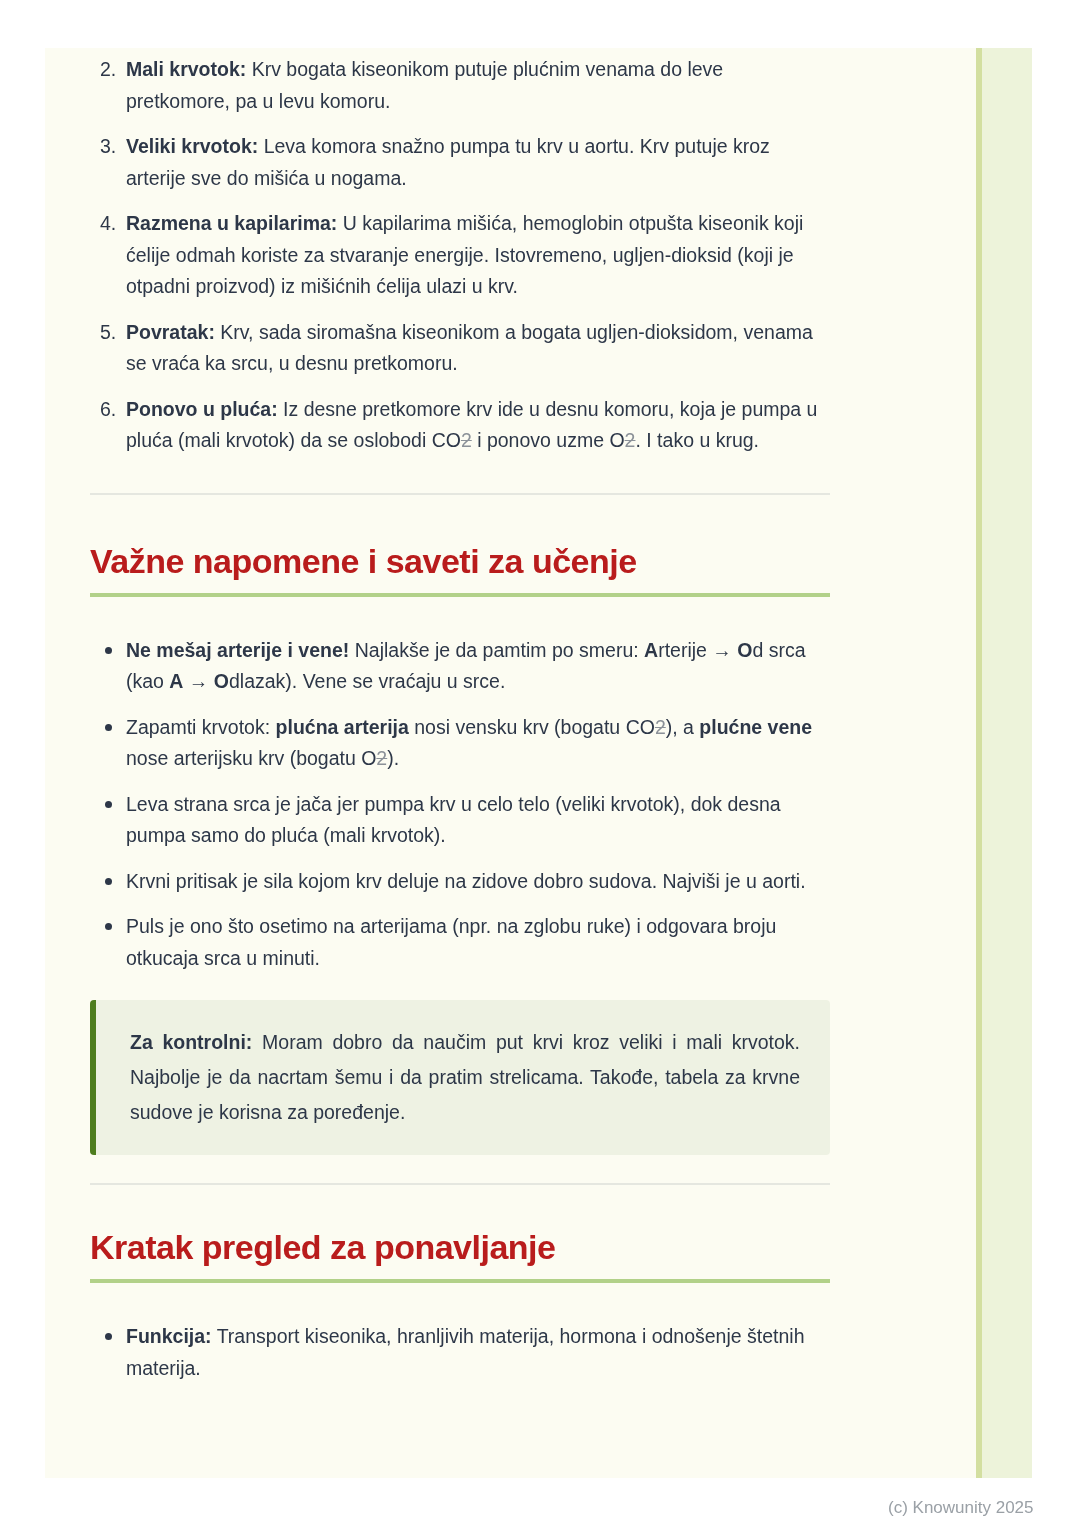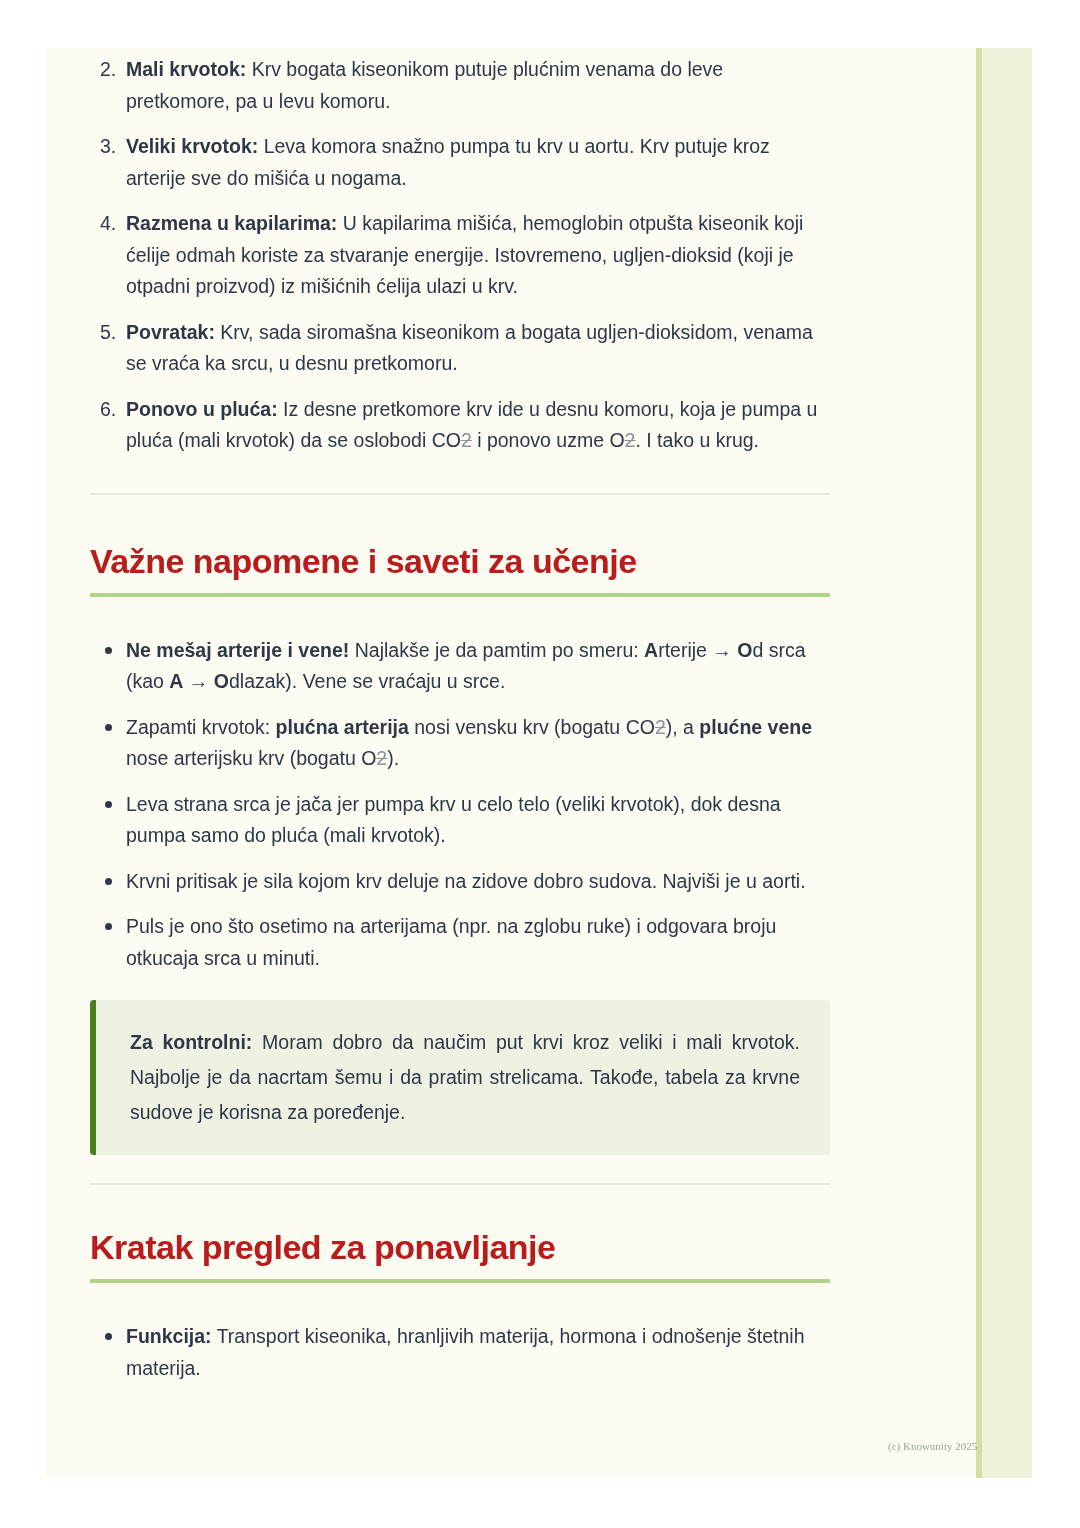--- a/index.html
+++ b/index.html
@@ -33,22 +33,22 @@
   .dot{flex:none;width:7px;height:7px;border-radius:50%;background:#2d3748;margin:12px 14px 0 15px;}
   .bullet-text{flex:1;}
   .callout{
     margin-top:26px;background:#eef2e3;border-left:6px solid #4e7d1f;
     border-radius:4px;padding:25px 30px 25px 34px;box-sizing:border-box;
     line-height:35px;text-align:justify;
   }
   .seg-b{font-weight:700;}
   .seg-s{color:#8b9198;text-decoration:line-through;}
   .watermark{
-    position:absolute;left:888px;top:1440px;z-index:5;
-    font-size:11px;color:#9aa0a6;white-space:nowrap;font-family:Liberation Serif, serif;
+    position:absolute;left:888px;top:1498px;z-index:5;
+    font-size:17px;color:#9aa0a6;white-space:nowrap;
   }
 </style>
 </head>
 <body>
 
 <div class="stripe"></div>
 
 <div class="card">
   <div class="content">
 

